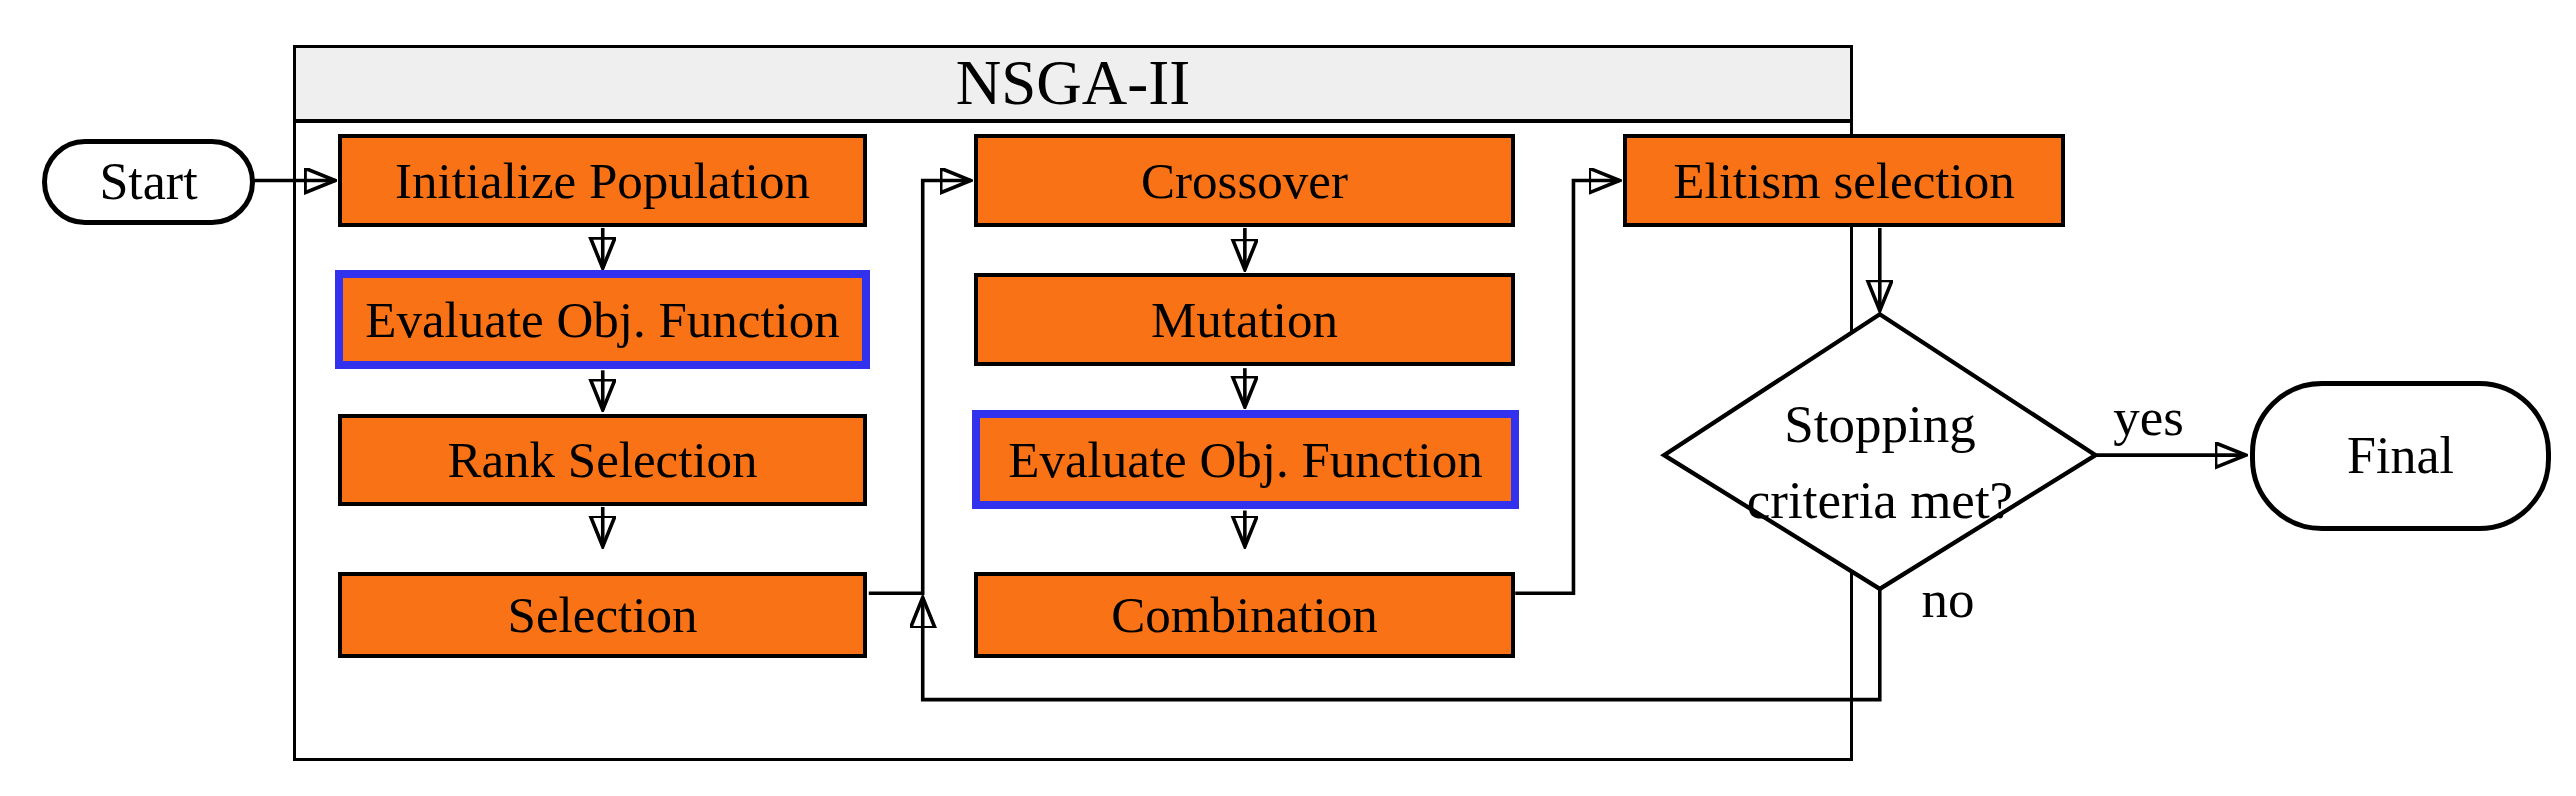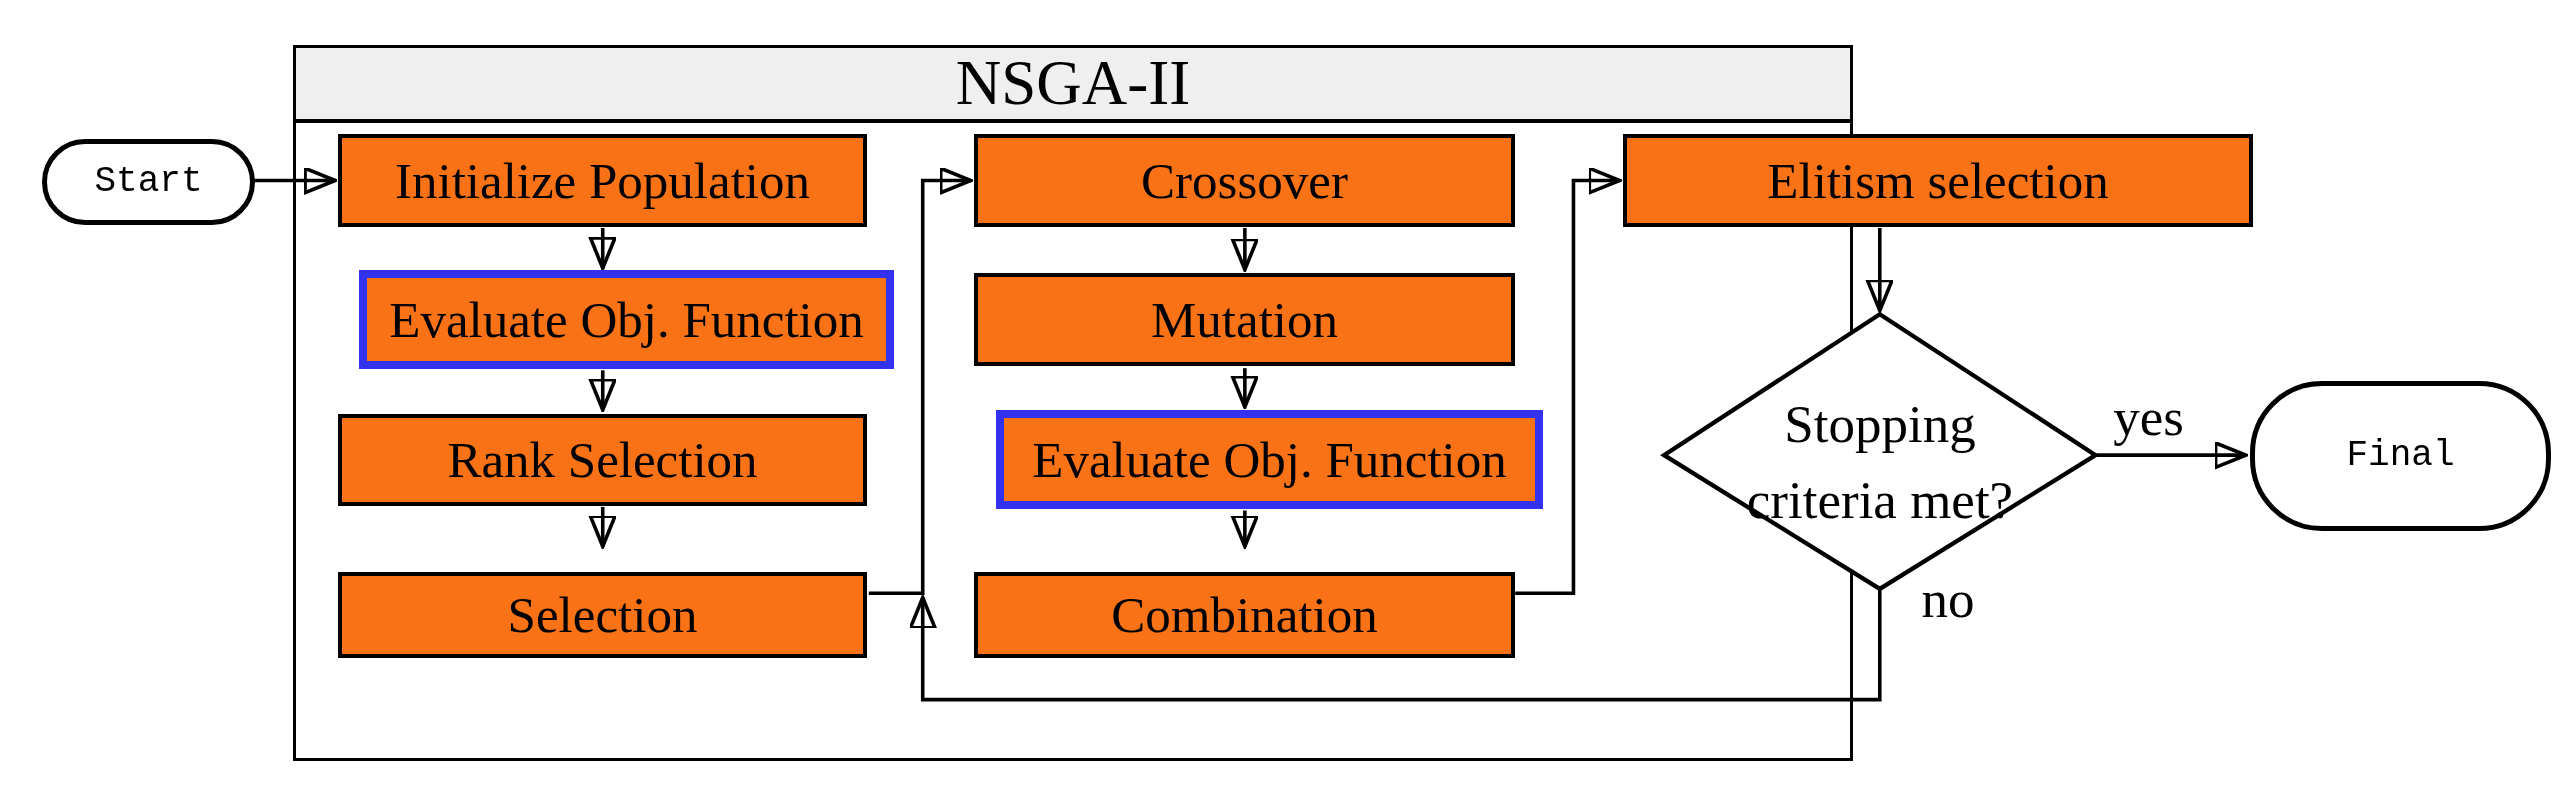--- a/index.html
+++ b/index.html
@@ -58,35 +58,34 @@
     position: absolute;
     background: #f97316;
     border: 4.3px solid var(--stroke);
     display: flex;
     align-items: center;
     justify-content: center;
     font-size: 51px;
     white-space: nowrap;
     z-index: 2;
   }
-  .node.blue { border: 8.6px solid var(--highlight); margin-left: 24px; }
+  .node.blue { border: 8.6px solid var(--highlight); }
   .terminal {
     position: absolute;
     background: #ffffff;
     border: 5.8px solid var(--stroke);
     display: flex;
     flex-direction: column;
     align-items: center;
     justify-content: center;
-    font-size: 36px;
+    font-size: 52px;
     line-height: 1.24;
     text-align: right;
     white-space: nowrap;
     z-index: 2;
-    font-family: Liberation Mono, monospace;
   }
   .start-terminal { left: 42px; top: 139px; width: 213px; height: 86px; border-radius: 45px; }
   .final-terminal { left: 2250px; top: 381px; width: 301px; height: 150px; border-radius: 72px; }
   .decision-label {
     position: absolute;
     left: 1700px; top: 386px;
     width: 360px;
     text-align: center;
     font-size: 53px;
     line-height: 76px;
@@ -105,21 +104,21 @@
 
   
   .c1 { left: 338px;  width: 529px; }
   .c2 { left: 974px; width: 541px; }
   .r1 { top: 134px; height: 93px; }
   .r2 { top: 273px; height: 93px; }
   .r3 { top: 414px; height: 92px; }
   .r4 { top: 572px; height: 86px; }
   .c1.blue { left: 335px;  width: 535px; top: 270px; height: 99px; }
   .c2.blue { left: 972px; width: 547px; top: 410px; height: 99px; }
-  .elitism-box { left: 1623px; top: 134px; width: 630px; height: 93px; }
+  .elitism-box { left: 1623px; top: 134px; width: 442px; height: 93px; }
 </style>
 </head>
 <body>
 
 <div class="canvas">
 
   <div class="frame">
     <div class="titlebar">
       <span>NSGA-II</span>
     </div>

